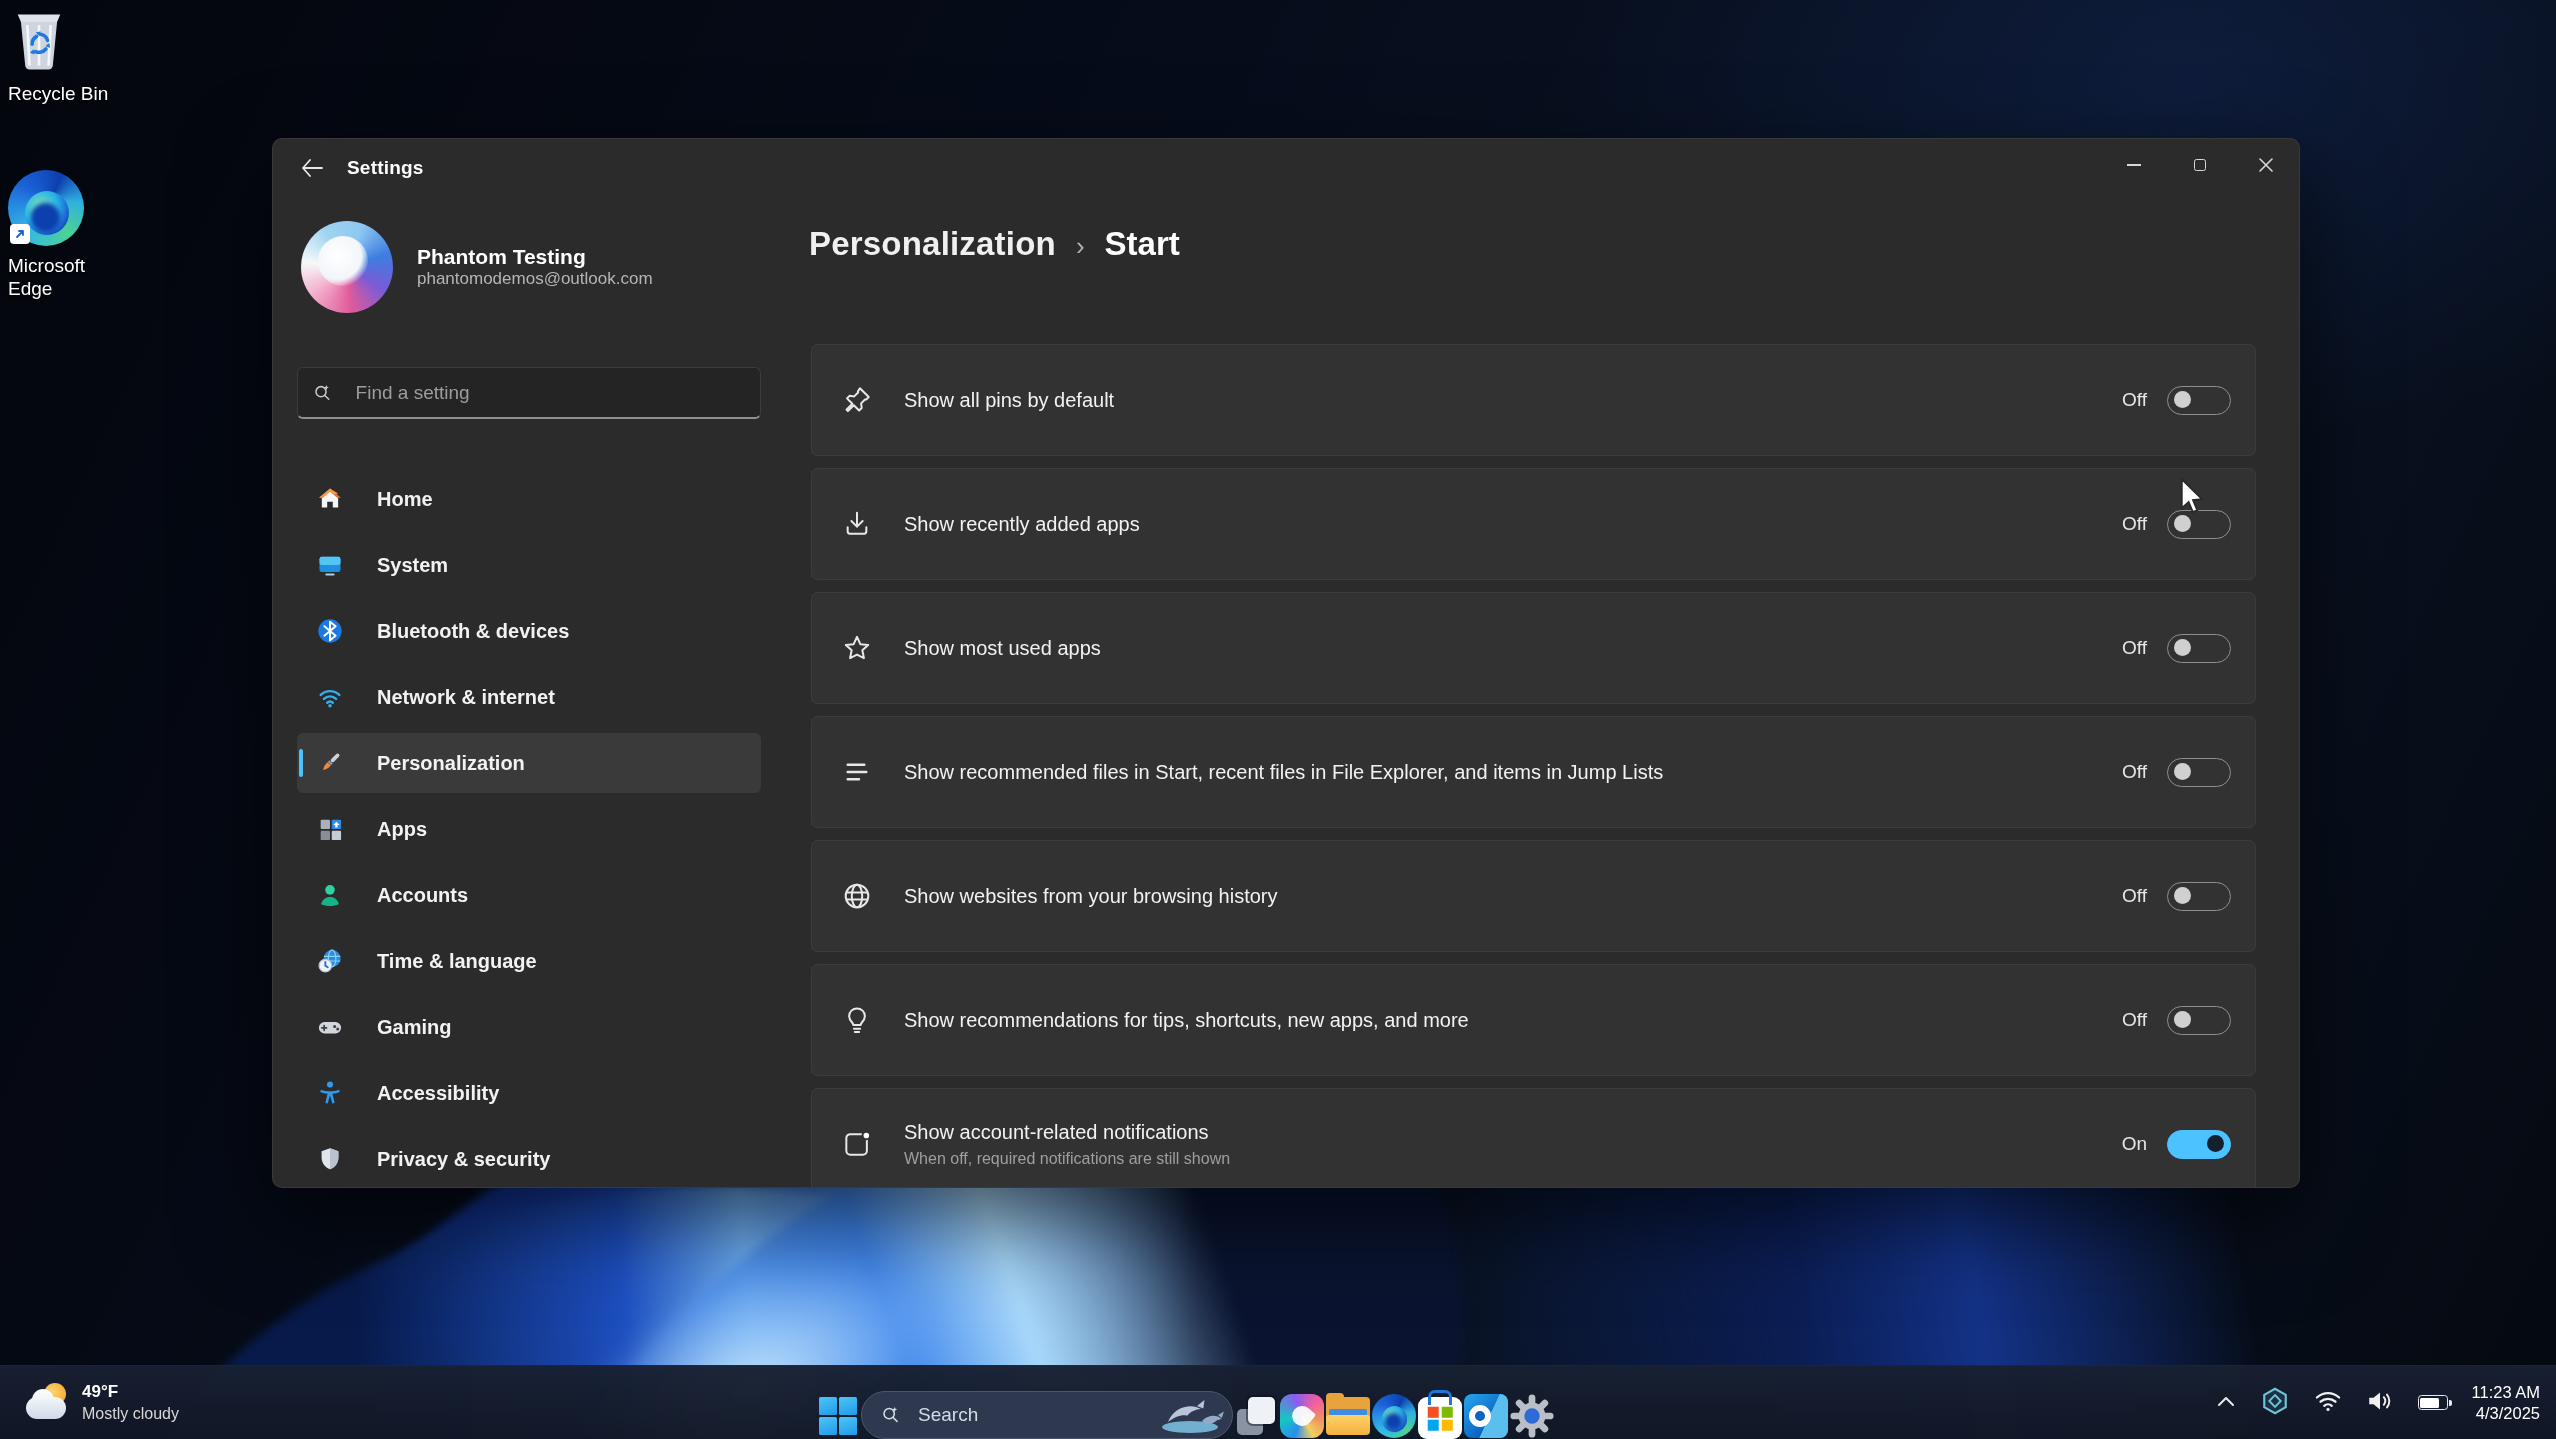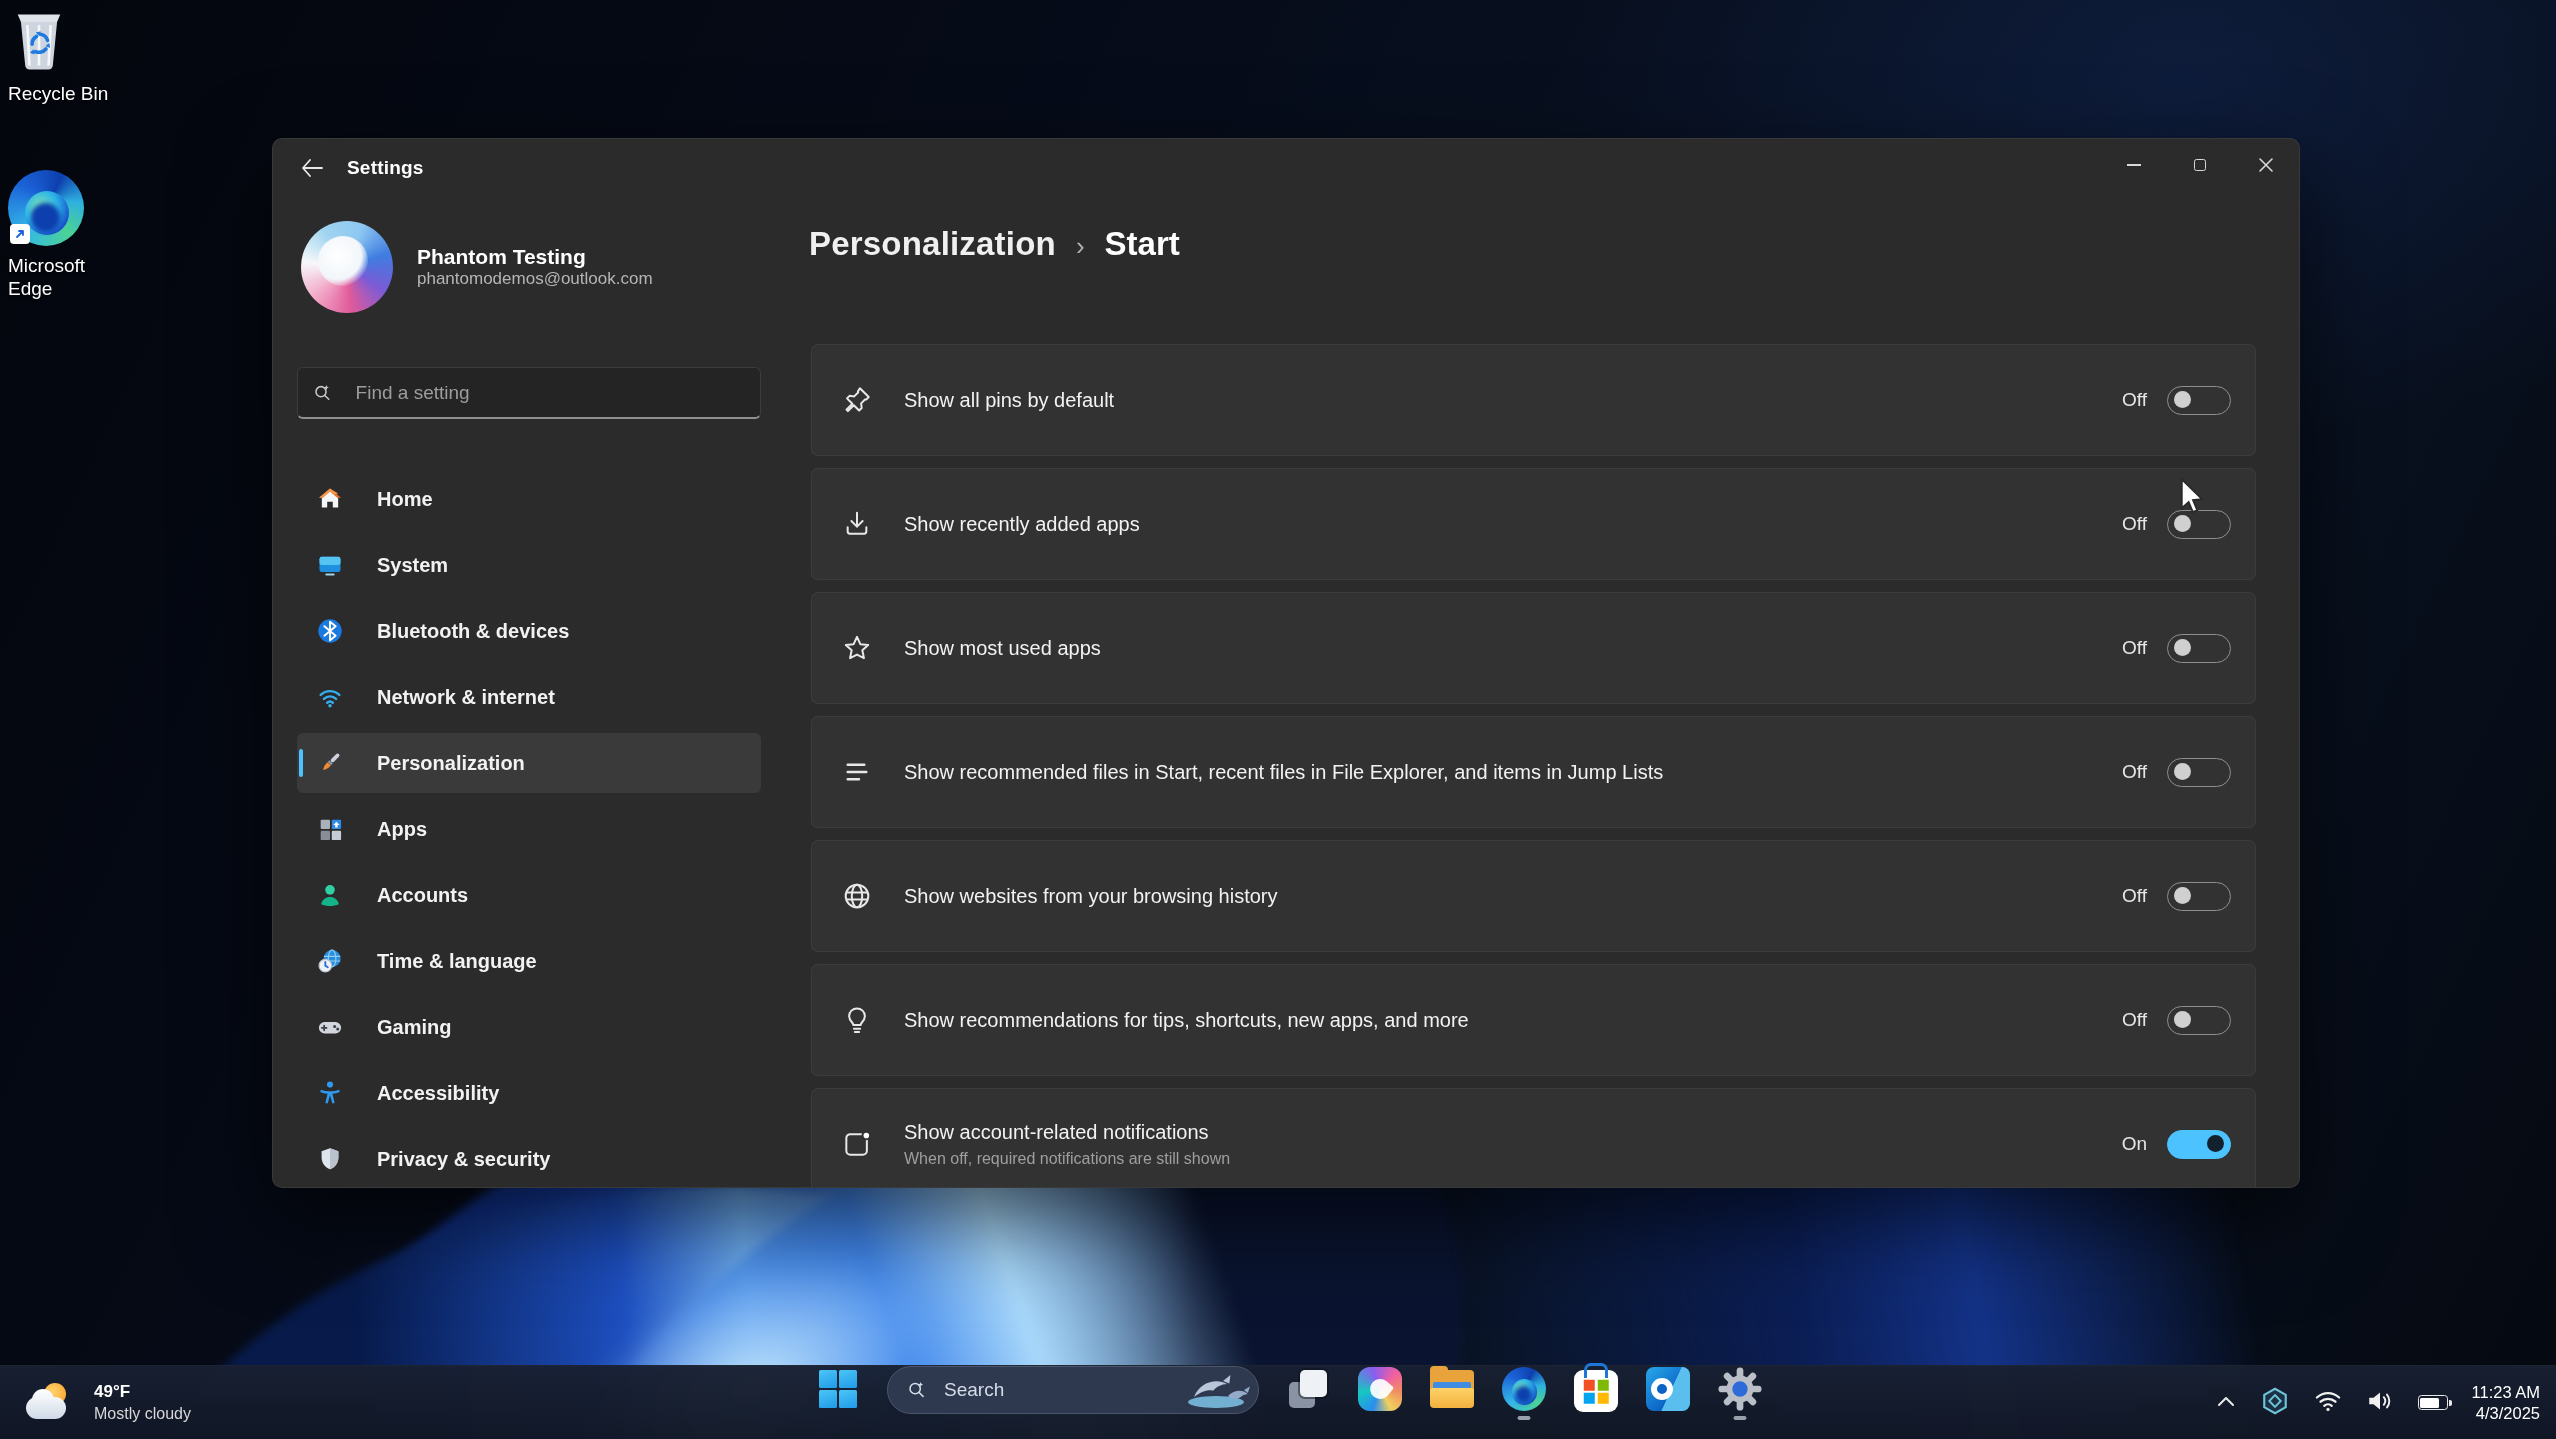--- a/index.html
+++ b/index.html
@@ -92,32 +92,32 @@
   .toggle .knob { position:absolute; top:4.2px; left:6px; width:17px; height:17px; border-radius:50%; background:#d0d0d0; }
   .toggle.on { background:var(--accent,#4CC2FF); border-color:var(--accent,#4CC2FF); }
   .toggle.on .knob { left:auto; right:6px; background:#13202e; }
 
   .cursor { position:absolute; left:2178px; top:478px; z-index:50; }
 
   
   .tb { position:absolute; left:0; right:0; bottom:0; height:74px;
     background:linear-gradient(rgba(24,32,50,.97),rgba(16,22,36,.97));
     border-top:1px solid rgba(255,255,255,.06); z-index:20; }
-  .weather { position:absolute; left:14px; top:0; height:100%; display:flex; align-items:center; gap:20px;
+  .weather { position:absolute; left:14px; top:0; height:100%; display:flex; align-items:center; gap:8px;
     padding:0 10px; border-radius:8px; }
   .wtemp { color:#fff; font-size:17px; font-weight:700; }
   .wcond { color:#d8d8d8; font-size:16px; margin-top:3px; }
   .cloudsun { position:relative; width:50px; height:44px; }
   .sun { position:absolute; left:20px; top:2px; width:22px; height:22px; border-radius:50%;
     background:radial-gradient(circle at 40% 40%,#ffd36e,#f59c1f); }
   .cl1 { position:absolute; left:2px; top:16px; width:40px; height:22px; border-radius:12px;
     background:linear-gradient(#f4f7fb,#cfd9e6); }
   .cl2 { position:absolute; left:8px; top:8px; width:22px; height:22px; border-radius:50%;
     background:linear-gradient(#ffffff,#dbe4ef); }
-  .centerbar { position:absolute; left:815px; top:0; height:100%; display:flex; align-items:flex-start; gap:26px; }
+  .centerbar { position:absolute; left:815px; top:0; height:100%; display:flex; align-items:flex-end; }
   .tbbtn { position:relative; width:46px; height:46px; border-radius:8px; display:flex; align-items:center; justify-content:center; }
   .ind { position:absolute; bottom:-8px; left:50%; transform:translateX(-50%); width:13px; height:4px;
     border-radius:2px; background:#98a0ac; }
   .startlogo { display:grid; grid-template-columns:18px 18px; grid-template-rows:18px 18px; gap:2.5px; }
   .startlogo div { background:linear-gradient(160deg,#4cc6f7,#1f9ae8); border-radius:1.5px; }
   .tbsearch { width:372px; height:48px; border-radius:24px; background:#2e3950; border:1px solid #4a566e;
     display:flex; align-items:center; padding:0 6px 0 18px; gap:16px; position:relative; }
   .tbsearch .stext { color:#d5dce8; font-size:19px; flex:1; }
   .taskview { position:relative; width:38px; height:38px; }
   .tvback { position:absolute; left:0; bottom:0; width:26px; height:26px; background:#8a93a3; border-radius:5px; }

